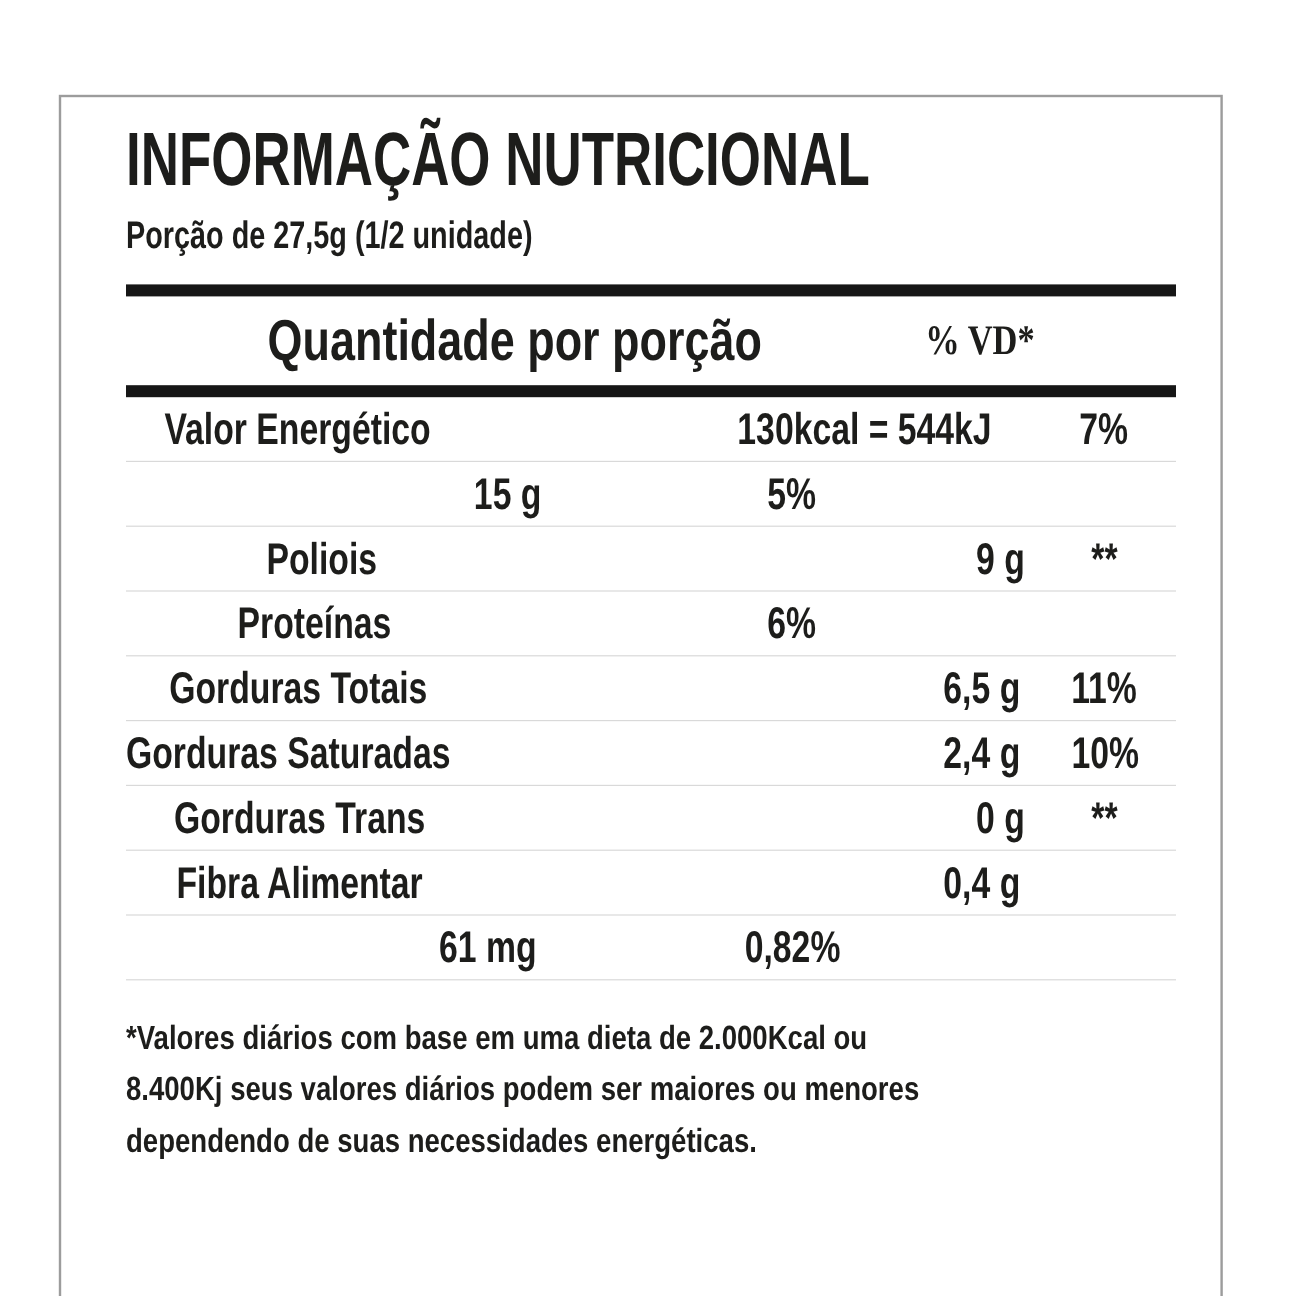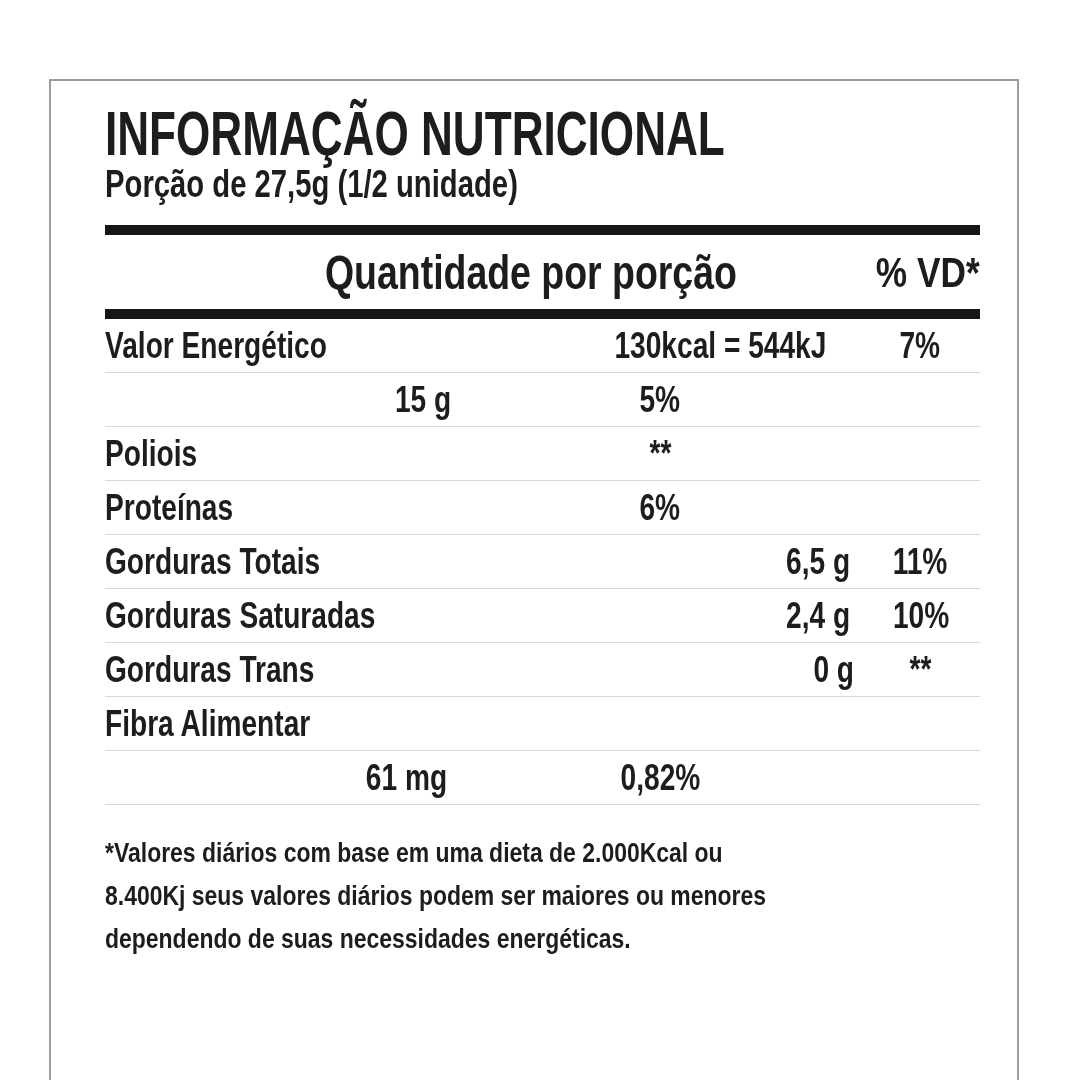--- a/index.html
+++ b/index.html
@@ -22,40 +22,40 @@
 
   
   .cond{display:inline-block;white-space:nowrap;transform:scaleX(0.76);}
   .ox-left{transform-origin:0 50%;}
   .ox-center{transform-origin:50% 50%;}
   .ox-right{transform-origin:100% 50%;}
 
   .title{font-size:63px;line-height:60px;font-weight:800;letter-spacing:0;}
   .title .cond{transform:scaleX(0.70);}
 
-  .serving{font-size:39px;line-height:42px;font-weight:600;}
+  .serving{margin-top:12px;font-size:32px;line-height:42px;font-weight:600;}
   .serving .cond{transform:scaleX(0.75);}
 
   .thickbar{height:10px;background:var(--bar);}
   .bar-top{margin-top:20px;}
 
-  .thead{height:74px;display:flex;align-items:center;justify-content:flex-end;}
+  .thead{height:74px;display:flex;align-items:center;justify-content:center;}
   .thead-qty{font-size:48px;font-weight:700;}
   .thead-qty .cond{transform:scaleX(0.78);}
-  .thead-dv{font-size:43px;font-weight:700;}
+  .thead-dv{font-size:35px;font-weight:700;font-family:Liberation Serif, serif;}
   .thead-dv .cond{transform:scaleX(0.82);}
 
   .rows{width:100%;}
   .row{
     display:grid;grid-template-columns:1fr 400px 120px;
     align-items:center;height:54px;
     border-bottom:1px solid var(--divider);
     font-size:37px;font-weight:600;
   }
-  .cell-name{text-align:left;}
+  .cell-name{text-align:center;}
   .cell-value{text-align:right;}
   .cell-dv{text-align:center;}
 
   .footnote{margin-top:26px;font-size:28px;font-weight:600;}
   .footnote .line{display:block;line-height:43px;}
   .footnote .cond{transform:scaleX(0.82);}
 </style>
 </head>
 <body>
 
@@ -91,20 +91,21 @@
         <div class="cell-dv"><span class="cond ox-center">7%</span></div>
       </div>
 
       <div class="row">
         <div class="cell-value"><span class="cond ox-center">15 g</span></div>
         <div class="cell-dv"><span class="cond ox-center">5%</span></div>
       </div>
 
       <div class="row">
         <div class="cell-name"><span class="cond ox-left">Poliois</span></div>
+        <div class="cell-value"><span class="cond ox-center">9 g</span></div>
         <div class="cell-dv"><span class="cond ox-center">**</span></div>
       </div>
 
       <div class="row">
         <div class="cell-name"><span class="cond ox-left">Proteínas</span></div>
         <div class="cell-dv"><span class="cond ox-center">6%</span></div>
       </div>
 
       <div class="row">
         <div class="cell-name"><span class="cond ox-left">Gorduras Totais</span></div>
@@ -119,20 +120,21 @@
       </div>
 
       <div class="row">
         <div class="cell-name"><span class="cond ox-left">Gorduras Trans</span></div>
         <div class="cell-value"><span class="cond ox-center">0 g</span></div>
         <div class="cell-dv"><span class="cond ox-center">**</span></div>
       </div>
 
       <div class="row">
         <div class="cell-name"><span class="cond ox-left">Fibra Alimentar</span></div>
+        <div class="cell-value"><span class="cond ox-center">0,4 g</span></div>
       </div>
 
       <div class="row">
         <div class="cell-value"><span class="cond ox-center">61 mg</span></div>
         <div class="cell-dv"><span class="cond ox-center">0,82%</span></div>
       </div>
 
     </div>
 
     <div class="footnote">

